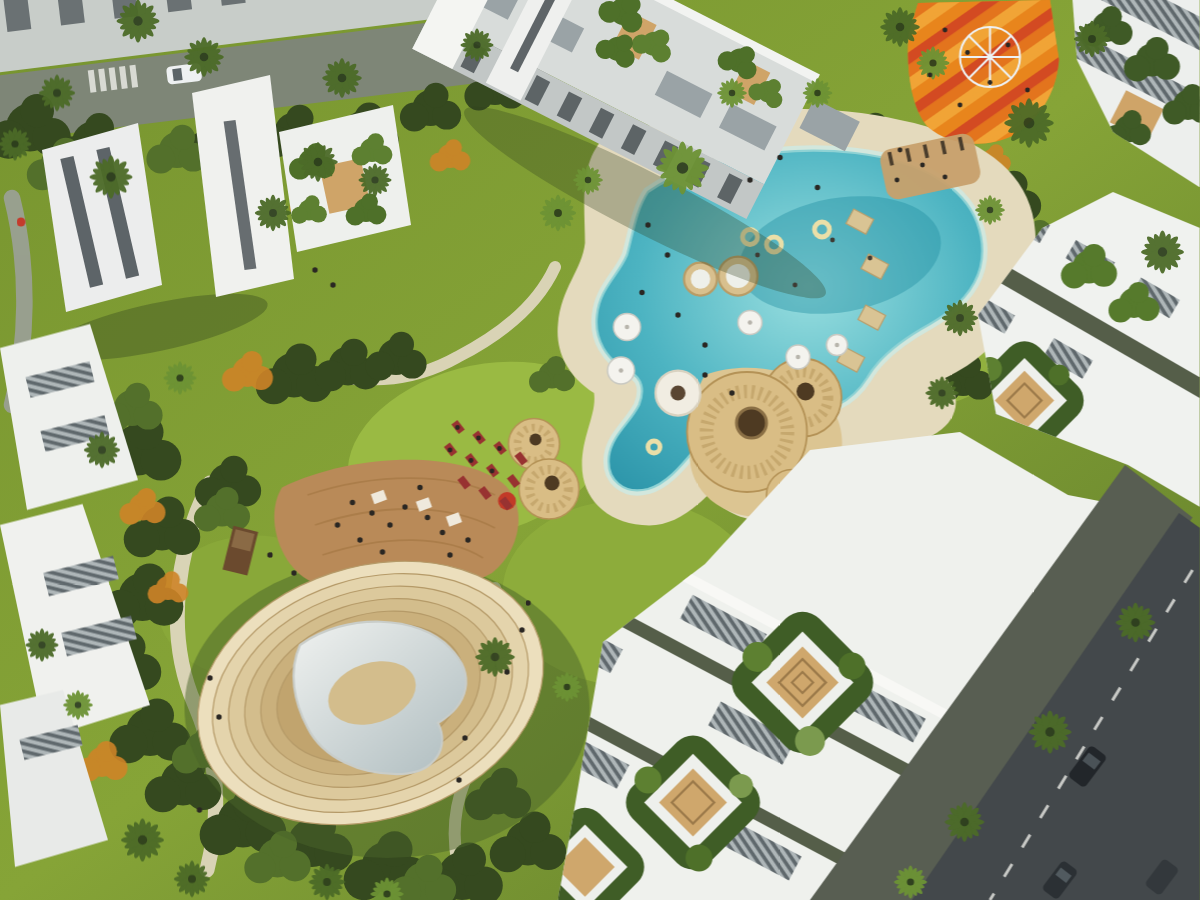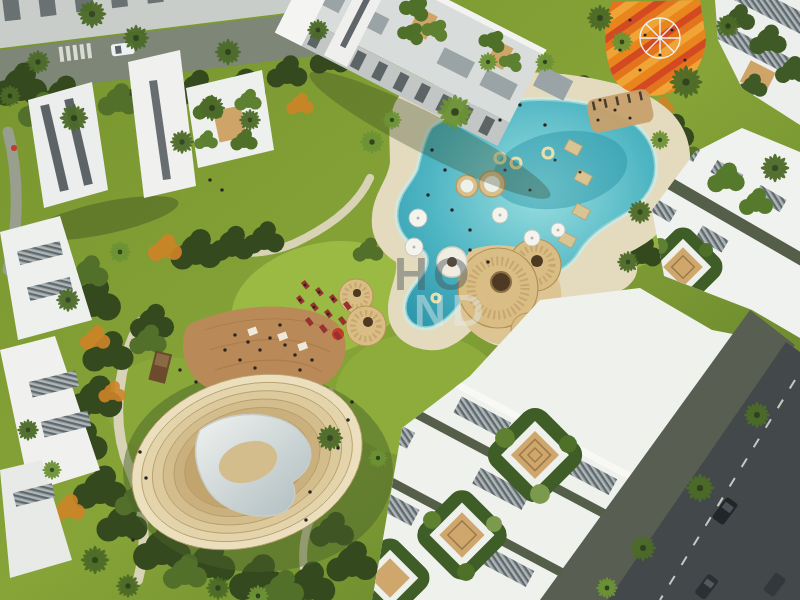--- a/index.html
+++ b/index.html
@@ -572,17 +572,13 @@
         <circle cx="600" cy="100" r="1.6"></circle>
     <circle cx="615" cy="110" r="1.6"></circle>
         <circle cx="630" cy="118" r="1.6"></circle>
         <circle cx="598" cy="120" r="1.6"></circle>
     <circle cx="180" cy="370" r="1.8"></circle>
         <circle cx="196" cy="382" r="1.8"></circle>
   </g>
   <circle cx="14" cy="148" r="3" fill="#c43b2c"></circle>
 </svg>
 
-<div class="wm">
-  <span class="l1">HO</span>
-  <span class="l2">ND</span>
 </div>
-</div>
 
 </body></html>

